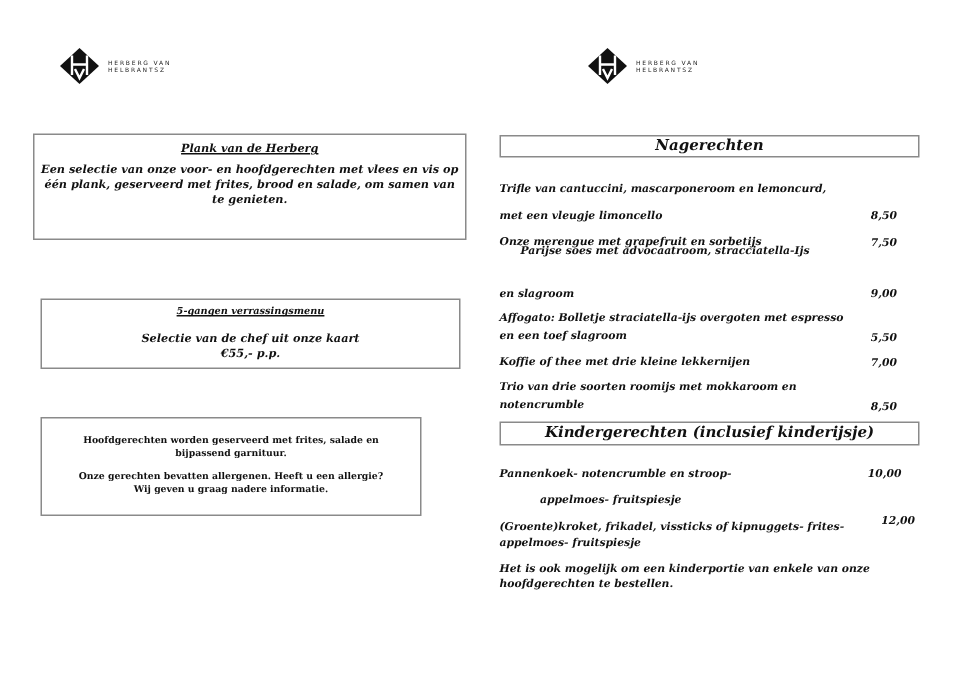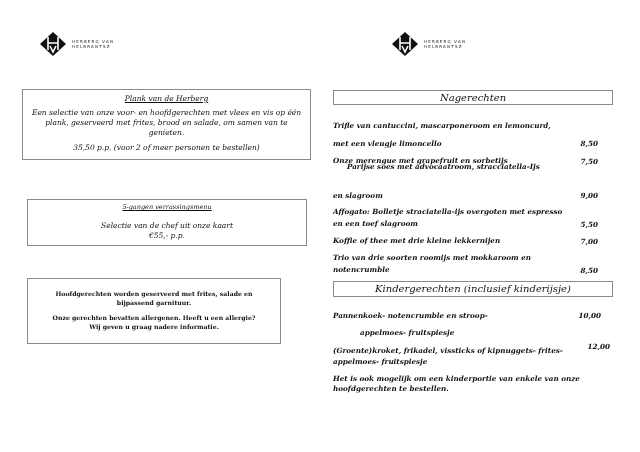--- a/index.html
+++ b/index.html
@@ -3,21 +3,21 @@
 <meta charset="utf-8">
 <style>
   html, body { margin:0; padding:0; background:#ffffff; }
   body { width:640px; height:452px; position:relative; overflow:hidden;
          font-family:"DejaVu Serif", "Liberation Serif", serif; color:#111; }
   .logo { position:absolute; display:flex; align-items:center; }
   .logo svg { display:block; }
   .logo-text { margin-left:6px; font-family:"DejaVu Sans", sans-serif; font-size:4px;
                letter-spacing:1.2px; line-height:5px; color:#222; text-transform:uppercase; }
   .box { position:absolute; border:1px solid #8a8a8a; box-sizing:border-box; }
-  .it { font-style:italic; font-weight:normal; }
+  .it { font-style:italic; font-weight:bold; }
   .center { text-align:center; }
   .u { text-decoration:underline; }
   .plank-title { font-size:7.5px; margin-top:4px; }
   .plank-body { font-size:7.5px; line-height:10px; margin:5px 4px 0 4px; }
   .plank-price { font-size:7.5px; margin-top:5px; }
   .menu5-title { font-size:6.5px; margin-top:3px; }
   .menu5-body { font-size:7.5px; line-height:9.5px; margin-top:10px; }
   .info-body { font-size:6.2px; font-weight:bold; line-height:9px; text-align:center; padding:0 18px; }
   .hdr { font-size:10px; text-align:center; line-height:13px; }
   .item { position:absolute; left:333px; width:265px; font-size:7.2px; font-style:italic; font-weight:bold; line-height:9.5px; }
@@ -44,21 +44,20 @@
   </svg>
   <div class="logo-text">
     <div>HERBERG VAN</div>
     <div>HELBRANTSZ</div>
   </div>
 </div>
 
 <div class="box" style="left:22px;top:89px;width:289px;height:71px;">
   <div class="plank-title it center u">Plank van de Herberg</div>
   <div class="plank-body it center">Een selectie van onze voor- en hoofdgerechten met vlees en vis op één plank, geserveerd met frites, brood en salade, om samen van te genieten.</div>
-  <div class="plank-price it center">35,50 p.p. (voor 2 of meer personen te bestellen)</div>
 </div>
 
 <div class="box" style="left:27px;top:199px;width:280px;height:47px;">
   <div class="menu5-title it center u">5-gangen verrassingsmenu</div>
   <div class="menu5-body it center">Selectie van de chef uit onze kaart</div>
   <div class="menu5-body it center" style="margin-top:0">€55,- p.p.</div>
 </div>
 
 <div class="box" style="left:27px;top:278px;width:254px;height:66px;">
   <div class="info-body" style="margin-top:10px;">Hoofdgerechten worden geserveerd met frites, salade en bijpassend garnituur.</div>

